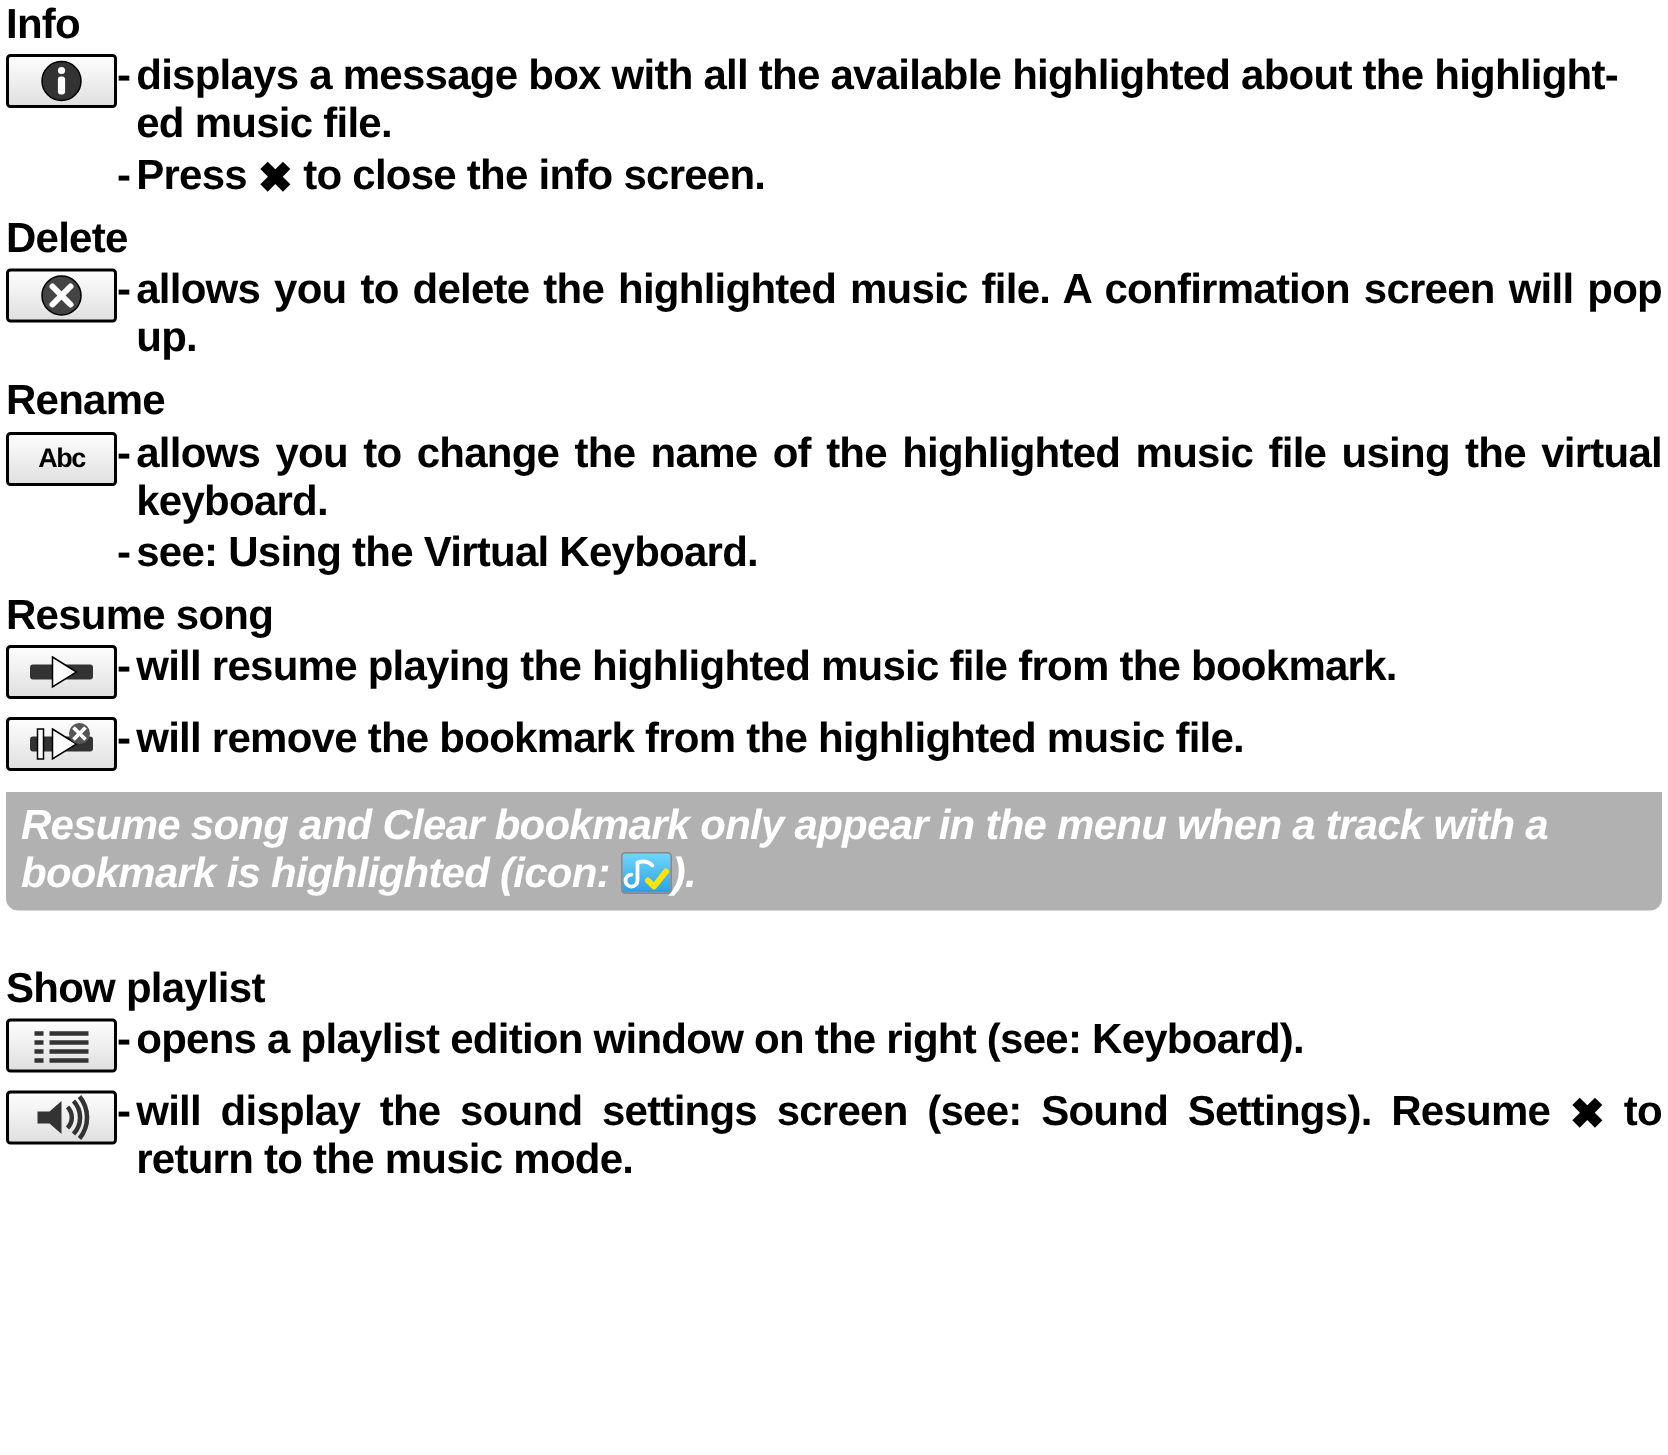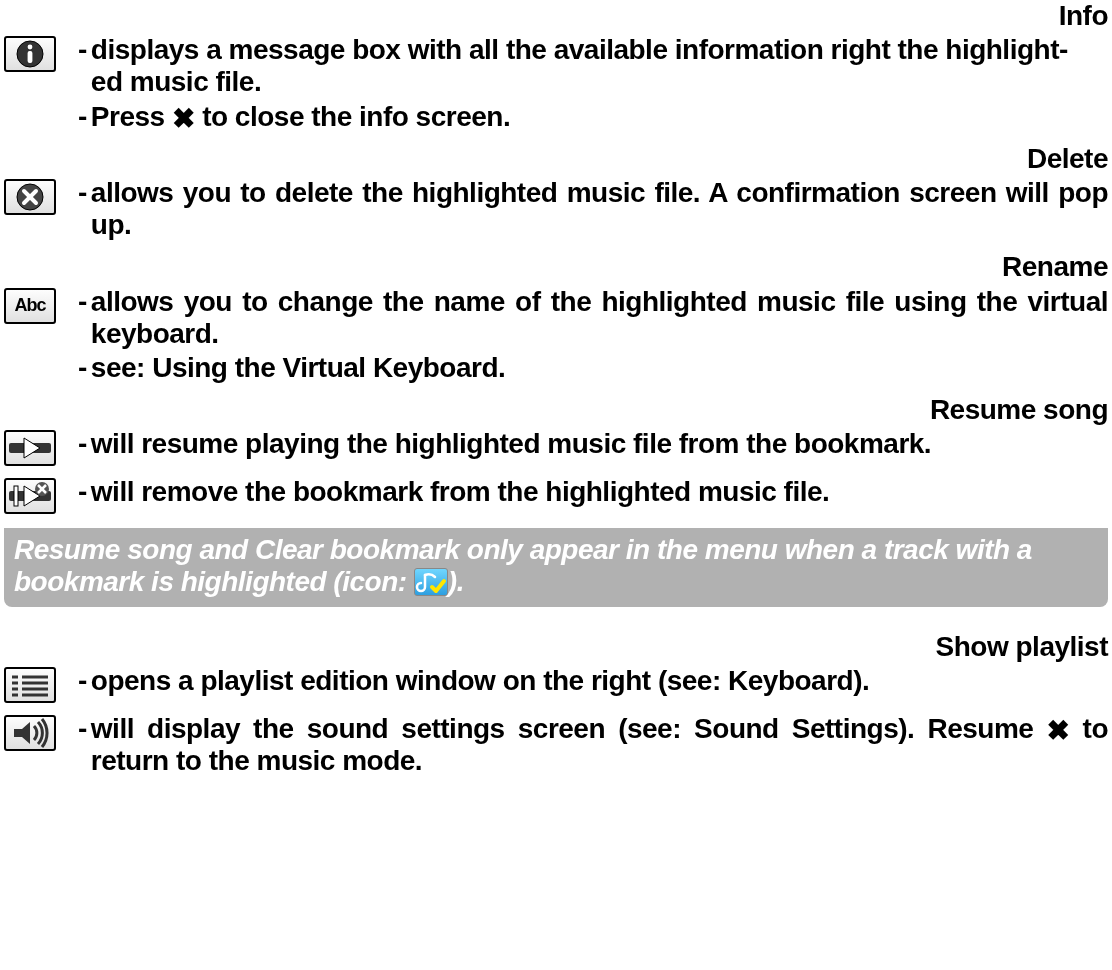--- a/index.html
+++ b/index.html
@@ -16,37 +16,36 @@
     padding: 0 4px 12px 4px;
     font-size: 28px;
     line-height: 1.15;
     letter-spacing: -0.5px;
   }
   .section {
     margin-bottom: 10px;
   }
   .title {
     font-weight: 700;
-    text-align: right;
   }
   .row {
     display: flex;
     align-items: flex-start;
     margin-top: 2px;
   }
   .icon-slot {
     width: 74px;
     flex: 0 0 74px;
     display: flex;
     align-items: flex-start;
     justify-content: flex-start;
     padding-top: 2px;
   }
   .icon-box {
-    width: 52px;
+    width: 74px;
     height: 36px;
     border: 2px solid #000;
     border-radius: 3px;
     background: linear-gradient(#fdfdfd, #e0e0e0);
     display: flex;
     align-items: center;
     justify-content: center;
     box-sizing: border-box;
   }
   .hyphen {
@@ -60,21 +59,21 @@
     text-align: justify;
   }
   .bullet-text .italic { }
   .note-box {
     background: #b1b1b1;
     color: #fff;
     font-style: italic;
     font-weight: 700;
     padding: 6px 20px 8px 10px;
     border-radius: 0 0 8px 8px;
-    margin: 14px 0 24px 0;
+    margin: 14px 0 36px 0;
     line-height: 1.15;
   }
   .xicon {
     display: inline-block;
     font-weight: 900;
     font-size: 28px;
     line-height: 1;
     vertical-align: -2px;
   }
   .inline-mini-icon {
@@ -99,21 +98,21 @@
         <div class="icon-box">
           <svg width="30" height="30" viewBox="0 0 30 30">
             <circle cx="15" cy="15" r="13" fill="#333" stroke="#000" stroke-width="1"></circle>
             <circle cx="15" cy="8" r="2.4" fill="#fff"></circle>
             <rect x="12.6" y="12" width="4.8" height="12" rx="2" fill="#fff"></rect>
           </svg>
         </div>
       </div>
       <div class="hyphen">-</div>
       <div class="bullet-text">
-        <span>displays a message box with all the available information right the highlight</span>-<br>
+        <span>displays a message box with all the available highlighted about the highlight</span>-<br>
         <span>ed music file.</span>
       </div>
     </div>
     <div class="row">
       <div class="icon-slot"></div>
       <div class="hyphen">-</div>
       <div class="bullet-text">
         <span>Press </span><span class="xicon">✖</span><span> to close the info screen.</span>
       </div>
     </div>

